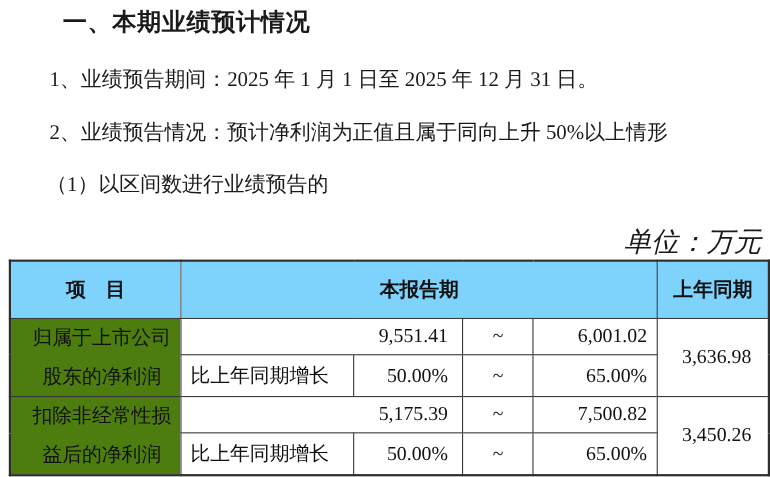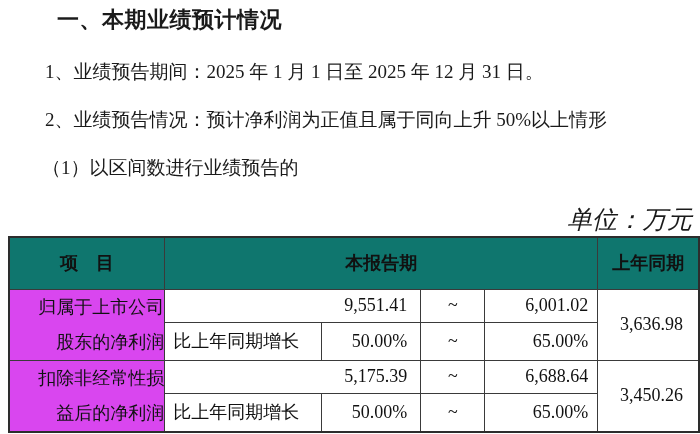--- a/index.html
+++ b/index.html
@@ -32,25 +32,25 @@
     position: absolute; top: 236px; left: 8px;
     border-collapse: collapse; table-layout: fixed;
     font-size: 18px; color: #111111;
     border: 2px solid #2d2d2d;
   }
   .fin-table td, .fin-table th {
     border: 1.5px solid #3a3a3a;
     padding: 0; vertical-align: middle; overflow: hidden;
   }
   .fin-table th.hdr {
-    background: #0f766e; font-weight: bold; font-size: 18px;
+    background: #7dd3fc; font-weight: bold; font-size: 18px;
     text-align: center;
   }
   .fin-table td.item-cell {
-    background: #d946ef; text-align: right;
+    background: #4d7c0f; text-align: center;
     padding-left: 11px; font-size: 18px; line-height: 35px;
   }
   .fin-table td.growth-label-cell { text-align: left; padding-left: 8px; }
   .fin-table td.num-low  { text-align: right; padding-right: 13px; }
   .fin-table td.num-high { text-align: right; padding-right: 9px; padding-left: 40px; }
   .fin-table td.tilde-cell { text-align: center; }
   .fin-table td.prior-cell { text-align: right; padding-right: 15px; }
 </style>
 </head>
 <body>
@@ -97,21 +97,21 @@
     <td class="num-high">65.00%</td>
   </tr>
 
   <tr style="height:33px">
     <td class="item-cell" rowspan="2">
       <div>扣除非经常性损</div>
       <div>益后的净利润</div>
     </td>
     <td class="num-low" colspan="2">5,175.39</td>
     <td class="tilde-cell">~</td>
-    <td class="num-high">6,688.64</td>
+    <td class="num-high">7,500.82</td>
     <td class="prior-cell" rowspan="2">3,450.26</td>
   </tr>
   <tr style="height:37px">
     <td class="growth-label-cell">比上年同期增长</td>
     <td class="num-low">50.00%</td>
     <td class="tilde-cell">~</td>
     <td class="num-high">65.00%</td>
   </tr>
 </tbody>
   </table>

